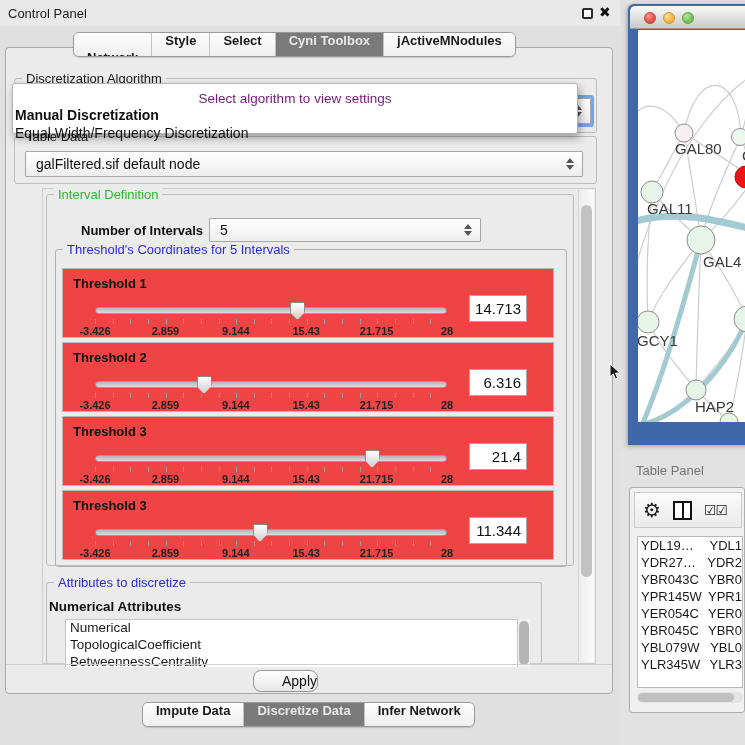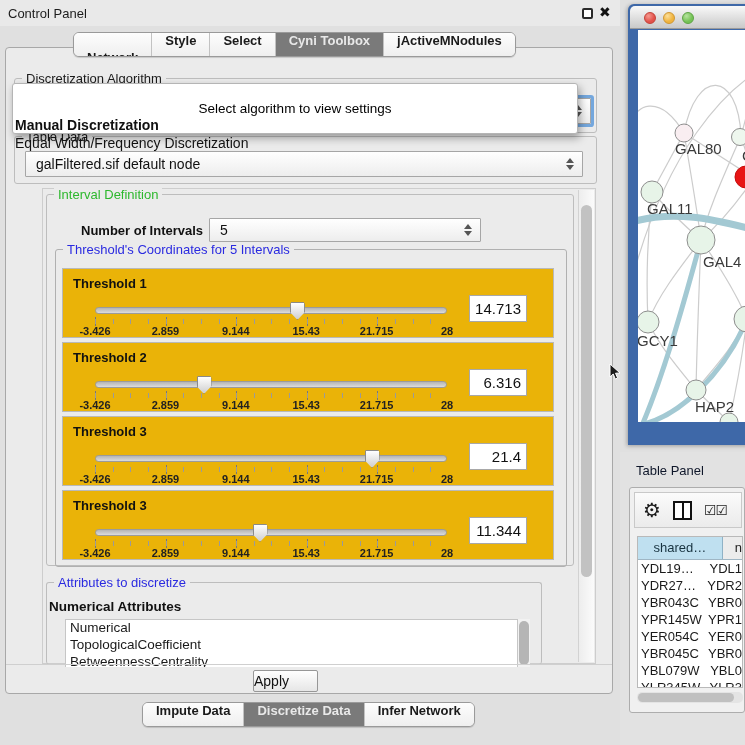--- a/index.html
+++ b/index.html
@@ -32,65 +32,65 @@
   
   .combo { position:absolute; background:linear-gradient(#ffffff,#ededed); border:1px solid #a6a6a6; border-radius:1px; font-size:14px; color:#111; display:flex; align-items:center; padding-left:10px; }
   .combo .stepper { position:absolute; right:8px; top:0; height:100%; display:flex; flex-direction:column; justify-content:center; gap:2px; }
   .combo .stepper i { display:block; width:0; height:0; border-left:4px solid transparent; border-right:4px solid transparent; }
   .combo .stepper i.up { border-bottom:5px solid #555; }
   .combo .stepper i.dn { border-top:5px solid #555; }
   .combo.focused { box-shadow:0 0 0 3px var(--focus_ring); }
 
   
   .popup { position:absolute; left:12px; top:83px; width:566px; height:51px; background:#fff; border:1px solid #b5b5b5; border-radius:3px; box-shadow:2px 4px 9px rgba(0,0,0,0.35); z-index:30; }
-  .popup .placeholder { text-align:center; font-size:13.5px; color:#000000; padding-top:17px; }
+  .popup .placeholder { text-align:center; font-size:13.5px; color:#701a75; padding-top:7px; }
   .popup .opt { font-size:14px; color:#111; padding:1px 2px; }
   .popup .opt.selected { font-weight:bold; }
 
   
   .viewport { position:absolute; left:42px; top:188px; width:554px; height:476px; border:1px solid #cdcdcd; background:#ebebeb; }
   .vscroll-track { position:absolute; left:578px; top:190px; width:16px; height:472px; background:linear-gradient(to right,#ededed,#fbfbfb); border-left:1px solid #d2d2d2; }
   .vscroll-thumb { position:absolute; left:2px; top:15px; width:11px; height:372px; background:#c2c2c2; border-radius:6px; }
 
   
-  .tbox { position:absolute; left:6px; width:492px; height:70px; border:1px solid #b9b9b9; background:#eab308; }
+  .tbox { position:absolute; left:6px; width:492px; height:70px; border:1px solid #b9b9b9; background:#ef4444; }
   .tbox .tlabel { position:absolute; left:10px; top:7px; font-size:13px; font-weight:bold; color:#111; }
   .track { position:absolute; left:32px; top:38px; width:352px; height:7px; border-radius:4px; background:linear-gradient(#b5b5b5,#dcdcdc); border:1px solid #9b9b9b; }
   .handle { position:absolute; top:-6px; width:15px; height:18px; margin-left:-8px; background:linear-gradient(#ffffff,#cfcfcf); border:1px solid #8a8a8a; clip-path:polygon(8% 0,92% 0,100% 12%,100% 55%,50% 100%,0 55%,0 12%); }
   .ticks-minor { position:absolute; left:32px; top:50px; width:353px; height:5px; background:repeating-linear-gradient(to right,#9a9a9a 0 1px,transparent 1px 5%); }
   .ticks-major { position:absolute; left:32px; top:48px; width:353px; height:9px; background:repeating-linear-gradient(to right,#777 0 1px,transparent 1px 20%); }
   .ticklabels { position:absolute; left:32px; top:56px; width:352px; height:12px; }
   .ticklabels span { position:absolute; transform:translateX(-50%); font-size:11px; font-weight:bold; color:#222; white-space:nowrap; }
   .ticklabels span:nth-child(1){left:0;} .ticklabels span:nth-child(2){left:20%;}
   .ticklabels span:nth-child(3){left:40%;} .ticklabels span:nth-child(4){left:60%;}
   .ticklabels span:nth-child(5){left:80%;} .ticklabels span:nth-child(6){left:100%;}
   .valuebox { position:absolute; left:406px; top:26px; width:58px; height:27px; background:#fff; border:1px solid #a8a8a8; font-size:15px; color:#111; text-align:right; line-height:25px; padding-right:5px; }
 
   
   .attr-list { position:absolute; left:18px; top:36px; width:453px; height:48px; background:#fff; border:1px solid #c6c6c6; border-bottom:none; overflow:hidden; font-size:13.5px; color:#1a1a1a; }
   .attr-list div { padding:0 0 2px 4px; }
   .attr-scroll { position:absolute; left:471px; top:36px; width:12px; height:48px; background:#f2f2f2; }
   .attr-scroll i { position:absolute; left:1px; top:2px; width:10px; height:44px; background:#b5b5b5; border-radius:5px; }
 
-  .apply-btn { position:absolute; left:253px; top:670px; width:65px; height:22px; background:linear-gradient(#ffffff,#e6e6e6); border:1px solid #979797; border-radius:2px; font-size:14px; color:#111; text-align:left; line-height:20px; }
+  .apply-btn { position:absolute; left:253px; top:670px; width:65px; height:22px; background:linear-gradient(#ffffff,#e6e6e6); border:1px solid #979797; border-radius:8px; font-size:14px; color:#111; text-align:right; line-height:20px; }
   .sep-line { position:absolute; left:6px; top:664px; width:606px; height:1px; background:#cfcfcf; }
 
   
   .net-window { position:absolute; left:628px; top:4px; width:130px; height:441px; background:var(--window_frame_blue); border-radius:6px 0 0 0; box-shadow:-1px 1px 4px rgba(0,0,0,0.3); }
   .net-titlebar { position:absolute; left:2px; top:2px; width:128px; height:23px; background:linear-gradient(#f9f9f9,#c9c9c9); border-radius:5px 0 0 0; border-bottom:1px solid #9a9a9a; }
   .tl { position:absolute; top:6px; width:12px; height:12px; border-radius:50%; }
   .tl.red { left:14px; background:radial-gradient(circle at 35% 30%,#f59a90,#e2514a 60%); border:1px solid #c24138; }
   .tl.yellow { left:33px; background:radial-gradient(circle at 35% 30%,#fbdf9a,#f0b33e 60%); border:1px solid #cf9733; }
   .tl.green { left:52px; background:radial-gradient(circle at 35% 30%,#b7e3a0,#74c255 60%); border:1px solid #5da344; }
   .net-canvas { position:absolute; left:10px; top:26px; width:120px; height:392px; background:#fff; overflow:hidden; }
   .node-label { position:absolute; font-size:15px; color:#3a3a3a; white-space:nowrap; }
 
   
   .tp-area { position:absolute; left:620px; top:452px; width:125px; height:293px; background:#e2e2e2; }
-  .tp-title { position:absolute; left:16px; top:11px; font-size:13px; color:#0f172a; }
+  .tp-title { position:absolute; left:16px; top:11px; font-size:13px; color:#737373; }
   .tp-box { position:absolute; left:9px; top:35px; width:116px; height:226px; background:#f0f0f0; border:1px solid #adadad; border-radius:3px; }
   .tp-toolbar { position:absolute; left:4px; top:4px; width:108px; height:36px; background:linear-gradient(#fbfbfb,#ebebeb); border:1px solid #c9c9c9; display:flex; align-items:center; gap:12px; padding-left:8px; }
   .gear { font-size:20px; color:#1a1a1a; line-height:1; }
   .colicon { width:19px; height:19px; border:2px solid #111; background:#fff; position:relative; }
   .colicon::after { content:""; position:absolute; left:7px; top:0; width:2px; height:15px; background:#111; }
   .cbx { font-size:14px; color:#222; letter-spacing:-1px; }
   .tp-table { position:absolute; left:7px; top:48px; width:106px; height:152px; background:#fff; border:1px solid #b9b9b9; overflow:hidden; font-size:13px; }
   .tp-header { display:flex; height:23px; border-bottom:1px solid #9fb6c4; }
   .tp-header .h1 { width:85px; background:var(--table_header_selected); border-right:1px solid #8fb2c6; text-align:center; line-height:22px; color:#17323f; }
   .tp-header .h2 { flex:1; background:#ececec; padding-left:12px; line-height:22px; color:#222; }
@@ -353,24 +353,20 @@
 
   <div class="tp-area">
     <span class="tp-title">Table Panel</span>
     <div class="tp-box">
       <div class="tp-toolbar">
         <span class="gear">⚙</span>
         <span class="colicon"></span>
         <span class="cbx">☑☑</span>
       </div>
       <div class="tp-table">
-        <div class="tp-header">
-          <div class="h1">shared…</div>
-          <div class="h2">n</div>
-        </div>
         <div class="tp-row">
             <div class="c1">YDL19…</div>
             <div class="c2">YDL1</div>
           </div>
         <div class="tp-row">
             <div class="c1">YDR27…</div>
             <div class="c2">YDR2</div>
           </div>
         <div class="tp-row">
             <div class="c1">YBR043C</div>

